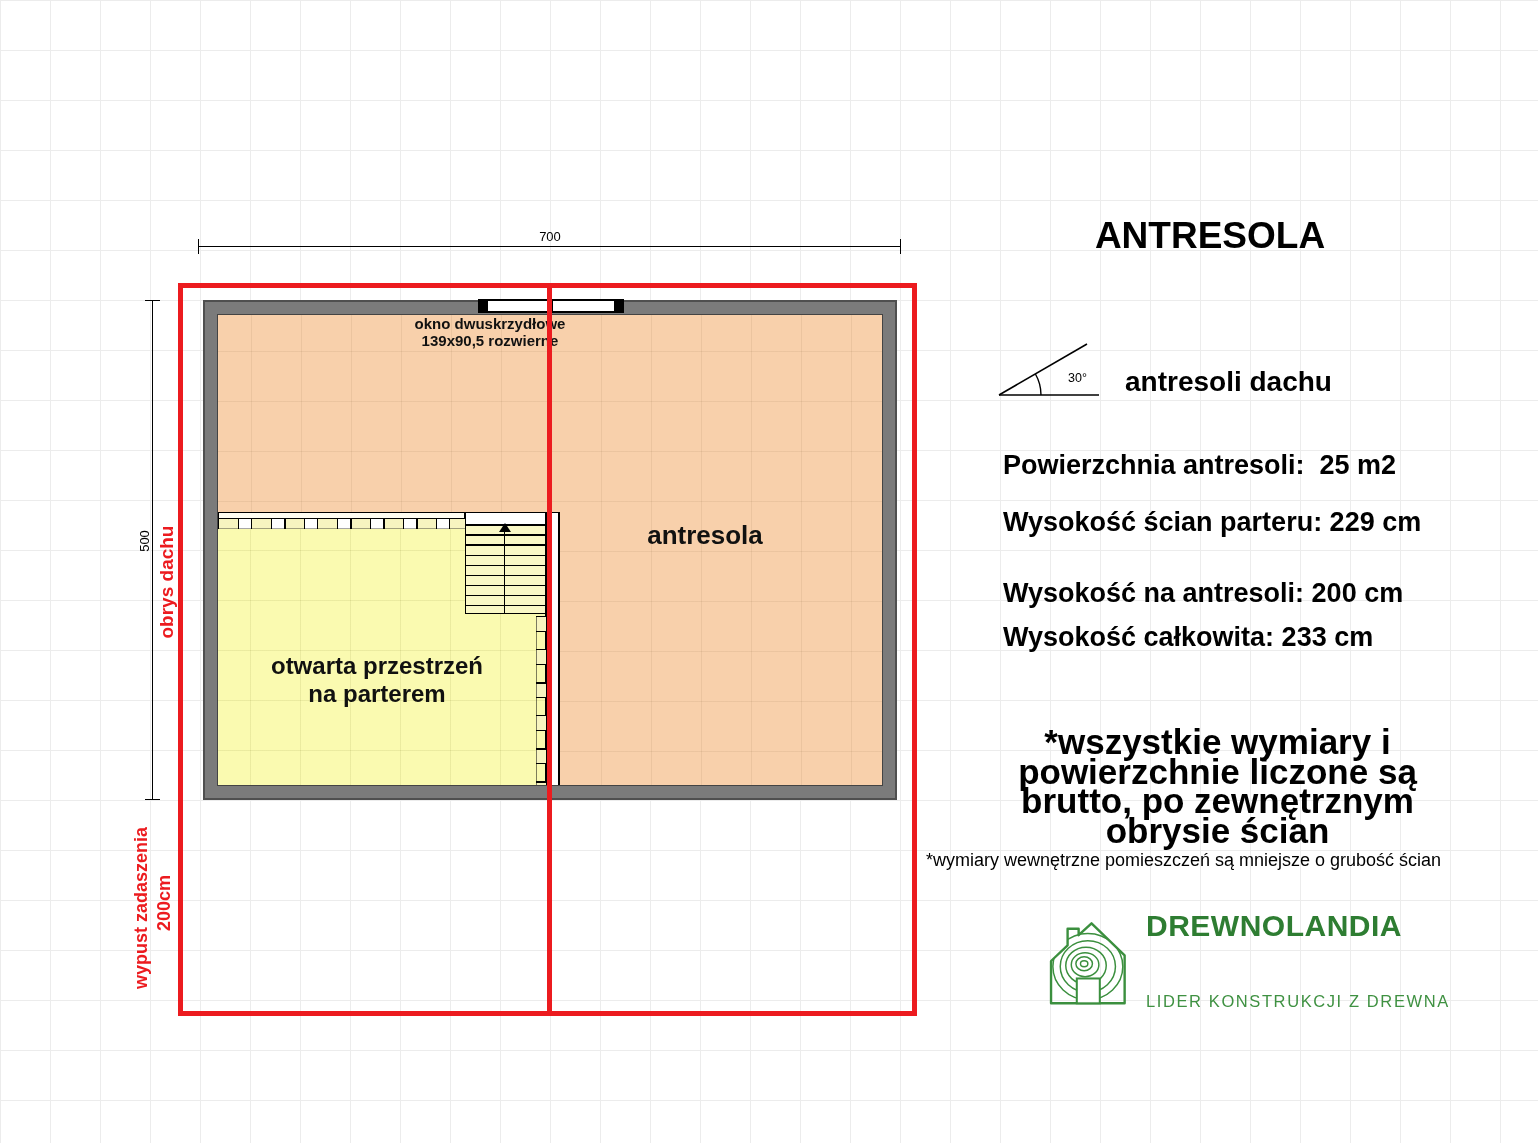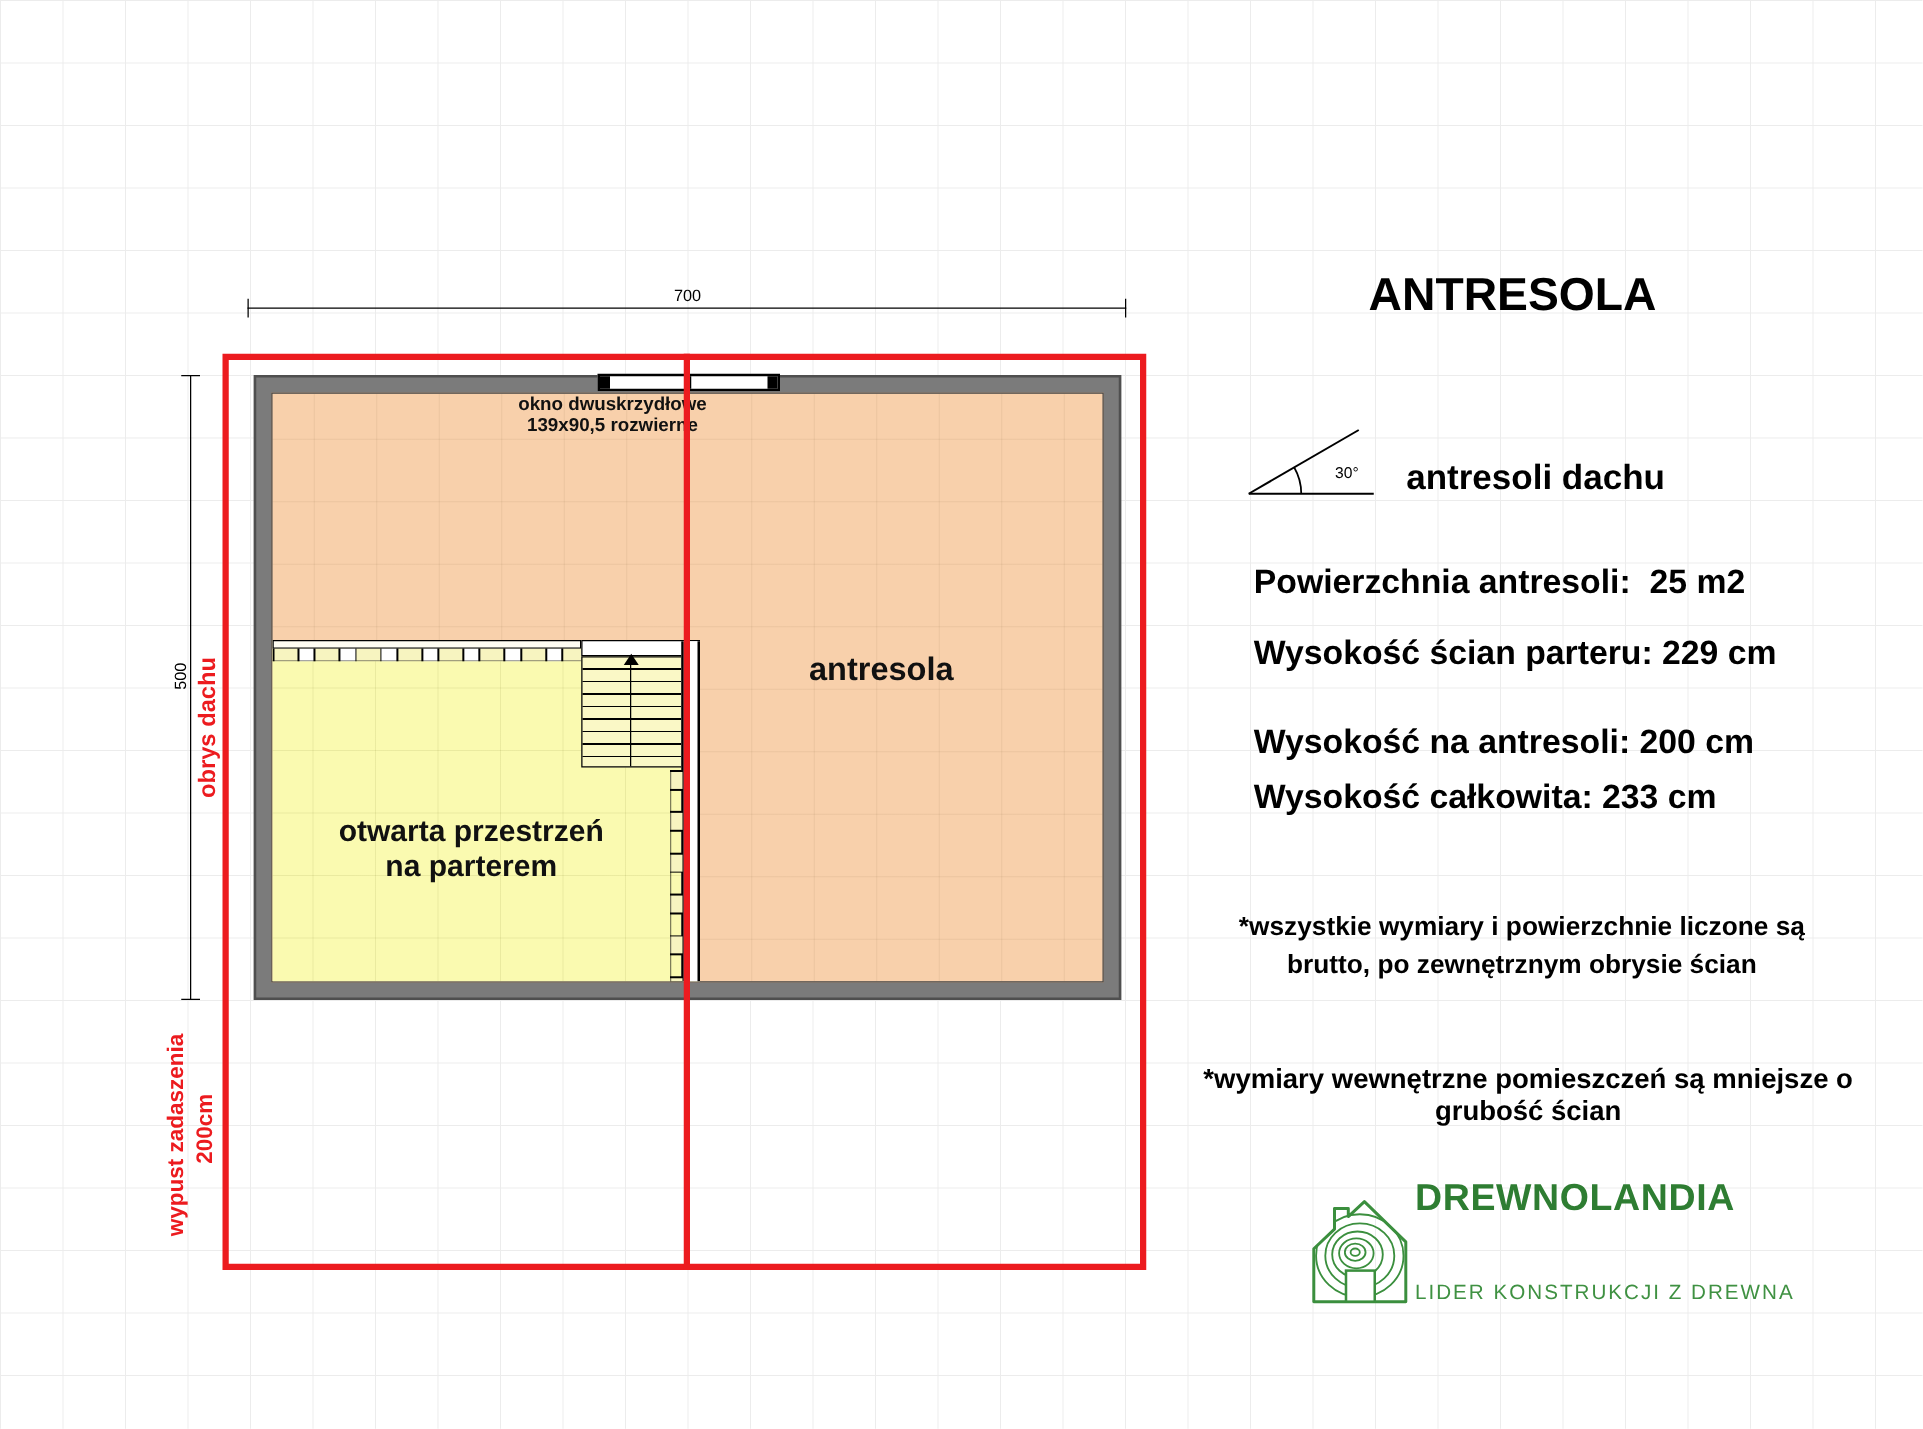--- a/index.html
+++ b/index.html
@@ -100,25 +100,25 @@
   }
   .ridge-line { left:547px; top:283px; width:5px; height:733px; background:#ec1b1f; z-index:6; }
 
   
   .plan-label { text-align:center; font-weight:700; z-index:4; color:#111; }
 
   
   .title { left:920px; top:212px; width:580px; text-align:center; font-weight:700; font-size:37px; line-height:47px; z-index:1; }
   .pitch-caption { left:1125px; top:366px; font-weight:700; font-size:28px; }
   .spec { left:1003px; font-weight:700; font-size:27px; white-space:pre-wrap; }
-  .note-primary { left:985px; top:727px; width:465px; text-align:center; font-weight:700; font-size:21px; line-height:29.5px; }
-  .note-secondary { left:950px; top:850px; width:545px; text-align:center; font-weight:700; font-size:22px; }
-
-  
-  .logo { left:1040px; top:943px; display:flex; align-items:flex-end; }
+  .note-primary { left:985px; top:727px; width:465px; text-align:center; font-weight:700; font-size:35px; line-height:29.5px; }
+  .note-secondary { left:911px; top:850px; width:545px; text-align:center; font-weight:400; font-size:18px; }
+
+  
+  .logo { left:1040px; top:910px; display:flex; align-items:center; gap:14px; }
   .logo-text-name { color:#2e7d32; font-weight:700; font-size:30px; letter-spacing:.5px; line-height:32px; }
   .logo-text-tagline { color:#3f9142; font-size:16.5px; letter-spacing:1.6px; line-height:22px;margin-top:48px; }
 </style>
 </head>
 <body>
 
 <div class="abs dim-line-h" style="left:198px; top:246px; width:703px;"></div>
 <div class="abs dim-line-v" style="left:198px; top:239px; height:15px;"></div>
 <div class="abs dim-line-v" style="left:900px; top:239px; height:15px;"></div>
 <div class="abs dim-label" style="left:500px; top:229px; width:100px;">700</div>

